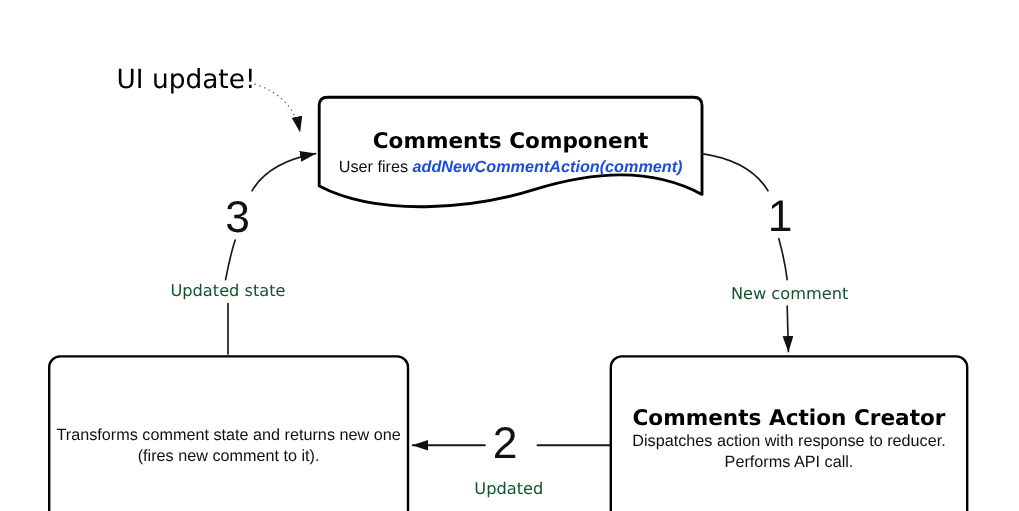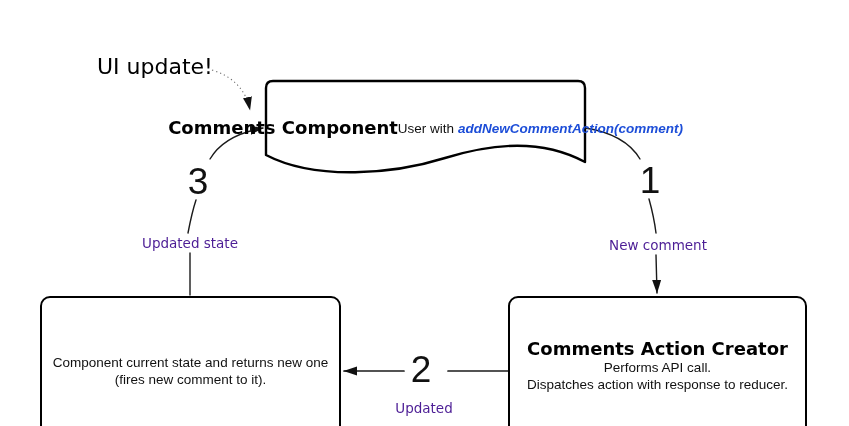--- a/index.html
+++ b/index.html
@@ -43,21 +43,21 @@
     justify-content: center;
     text-align: center;
   }
   .reducer-box { left: 40px; top: 254px; width: 301px; height: 149px; }
   .creator-box { left: 508px; top: 254px; width: 299px; height: 148px; padding-bottom: 10px; }
   .doc-text {
     position: absolute;
     left: 266px; top: 56px;
     width: 319px; height: 58px;
     display: flex;
-    flex-direction: row;
+    flex-direction: column;
     align-items: center;
     justify-content: center;
     text-align: left;
   }
   .node-title {
     font-family: "DejaVu Sans", sans-serif;
     font-weight: bold;
     font-size: 18px;
     line-height: 21px;
     color: #000000;
@@ -88,21 +88,21 @@
     white-space: nowrap;
   }
   .n1 { left: 650px; top: 138px; }
   .n2 { left: 421px; top: 327px; }
   .n3 { left: 198px; top: 139px; }
   .flow-label {
     position: absolute;
     transform: translate(-50%, -50%);
     font-family: "DejaVu Sans", sans-serif;
     font-size: 13.5px;
-    color: #4c1d95;
+    color: #14532d;
     white-space: nowrap;
   }
   .l1 { left: 658px; top: 203px; }
   .l2 { left: 424px; top: 366px; }
   .l3 { left: 190px; top: 201px; }
   .ui-update {
     position: absolute;
     left: 97px; top: 12px;
     font-family: "DejaVu Sans", sans-serif;
     font-size: 22px;
@@ -141,32 +141,32 @@
     <path class="arrow" d="M 188 191 Q 192 170 196 158"></path>
     <path class="arrow" d="M 210 117 Q 224 93 263 86" marker-end="url(#ah)"></path>
 
     <path class="arrow dotted" d="M 212 28 Q 244 38 250 68" marker-end="url(#ahg)"></path>
   </svg>
 
   <div class="ui-update">UI update!</div>
 
   <div class="doc-text">
     <div class="node-title">Comments Component</div>
-    <div class="doc-subtitle"><span>User with </span><b>addNewCommentAction(comment)</b></div>
+    <div class="doc-subtitle"><span>User fires </span><b>addNewCommentAction(comment)</b></div>
   </div>
 
   <div class="node-box reducer-box">
-    <div class="node-line">Component current state and returns new one</div>
+    <div class="node-line">Transforms comment state and returns new one</div>
     <div class="node-line">(fires new comment to it).</div>
   </div>
 
   <div class="node-box creator-box">
     <div class="node-title">Comments Action Creator</div>
+    <div class="node-line">Dispatches action with response to reducer.</div>
     <div class="node-line">Performs API call.</div>
-    <div class="node-line">Dispatches action with response to reducer.</div>
   </div>
 
   <div class="step-number n1">1</div>
   <div class="step-number n2">2</div>
   <div class="step-number n3">3</div>
 
   <div class="flow-label l1">New comment</div>
   <div class="flow-label l2">Updated</div>
   <div class="flow-label l3">Updated state</div>
 

